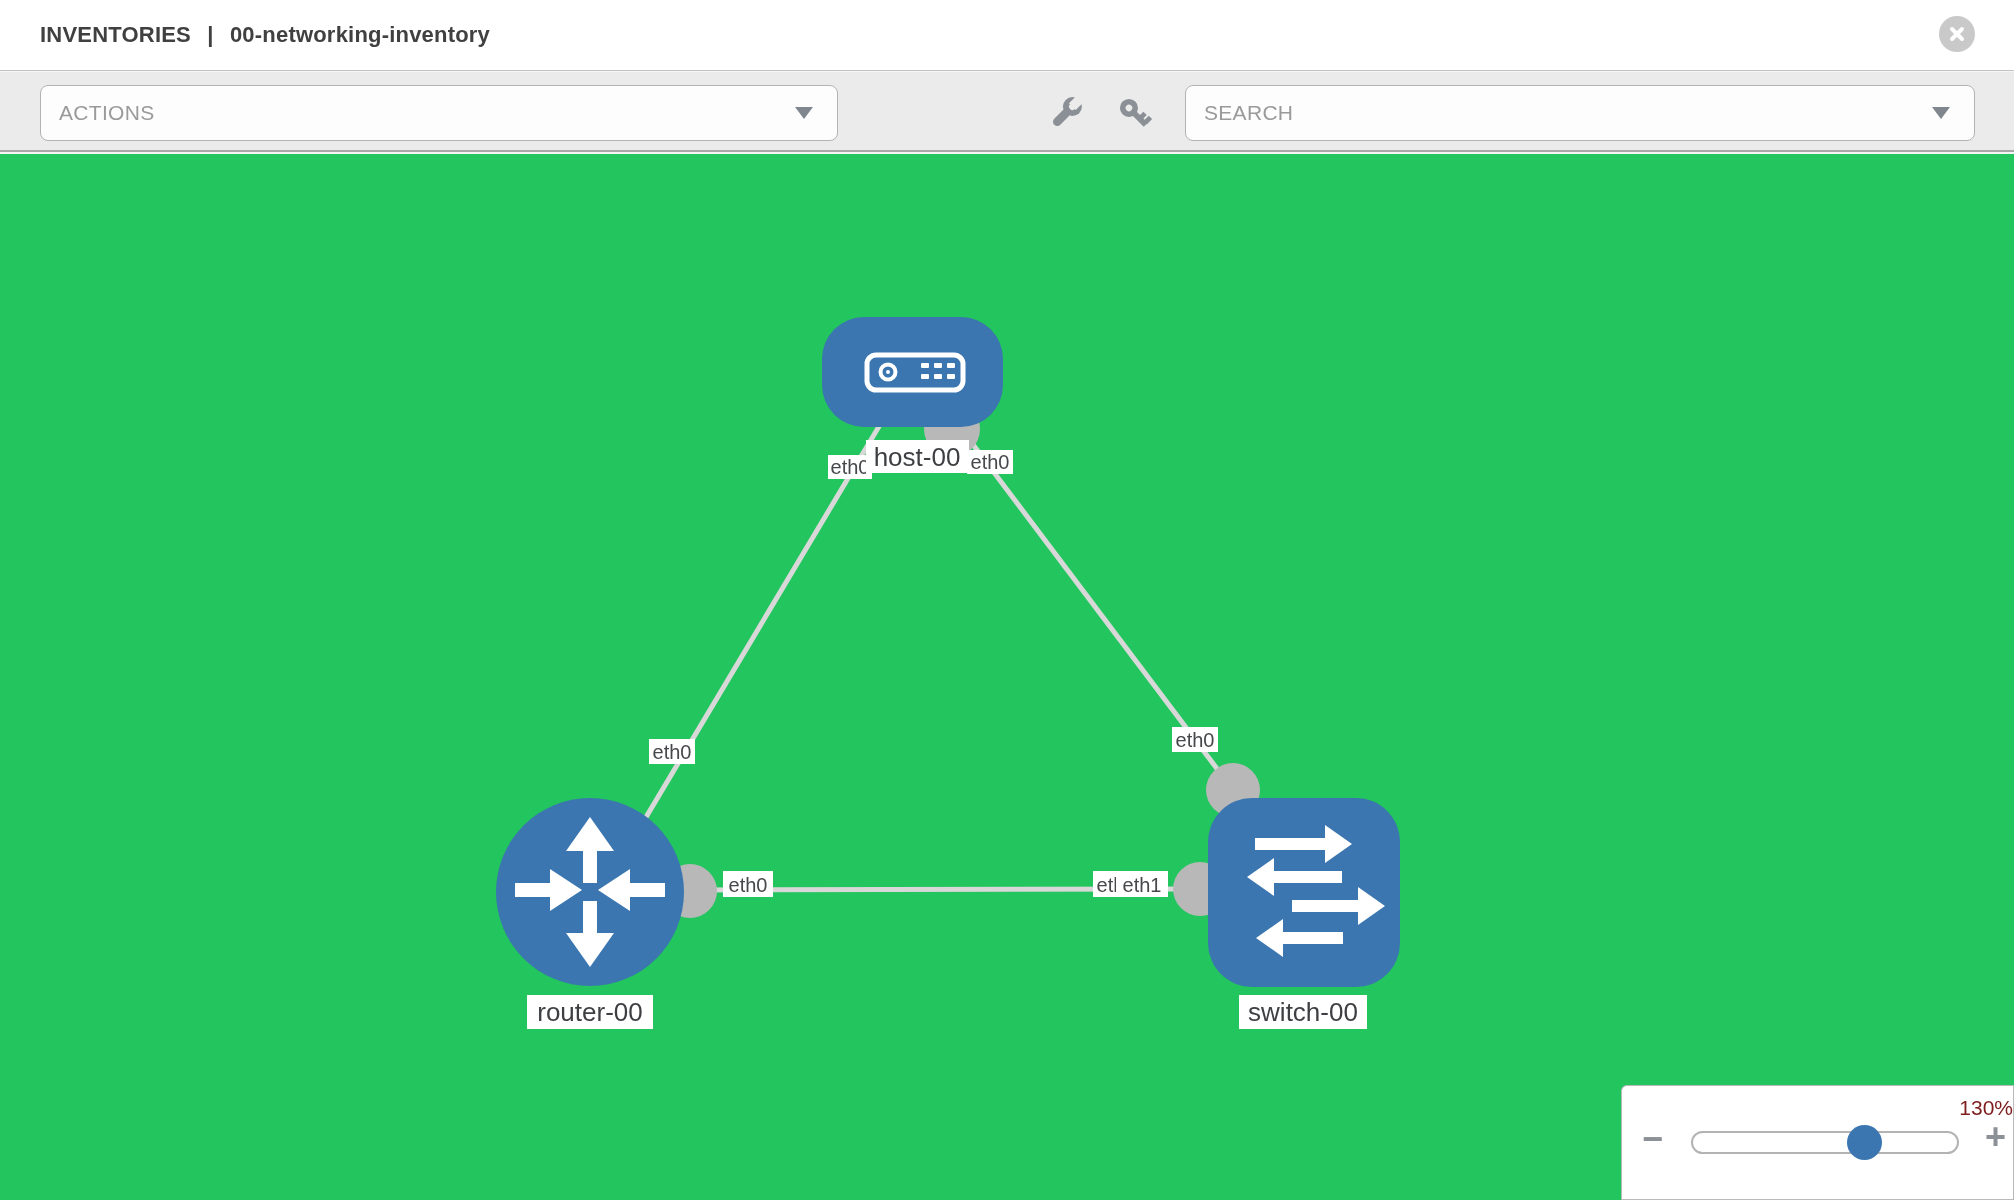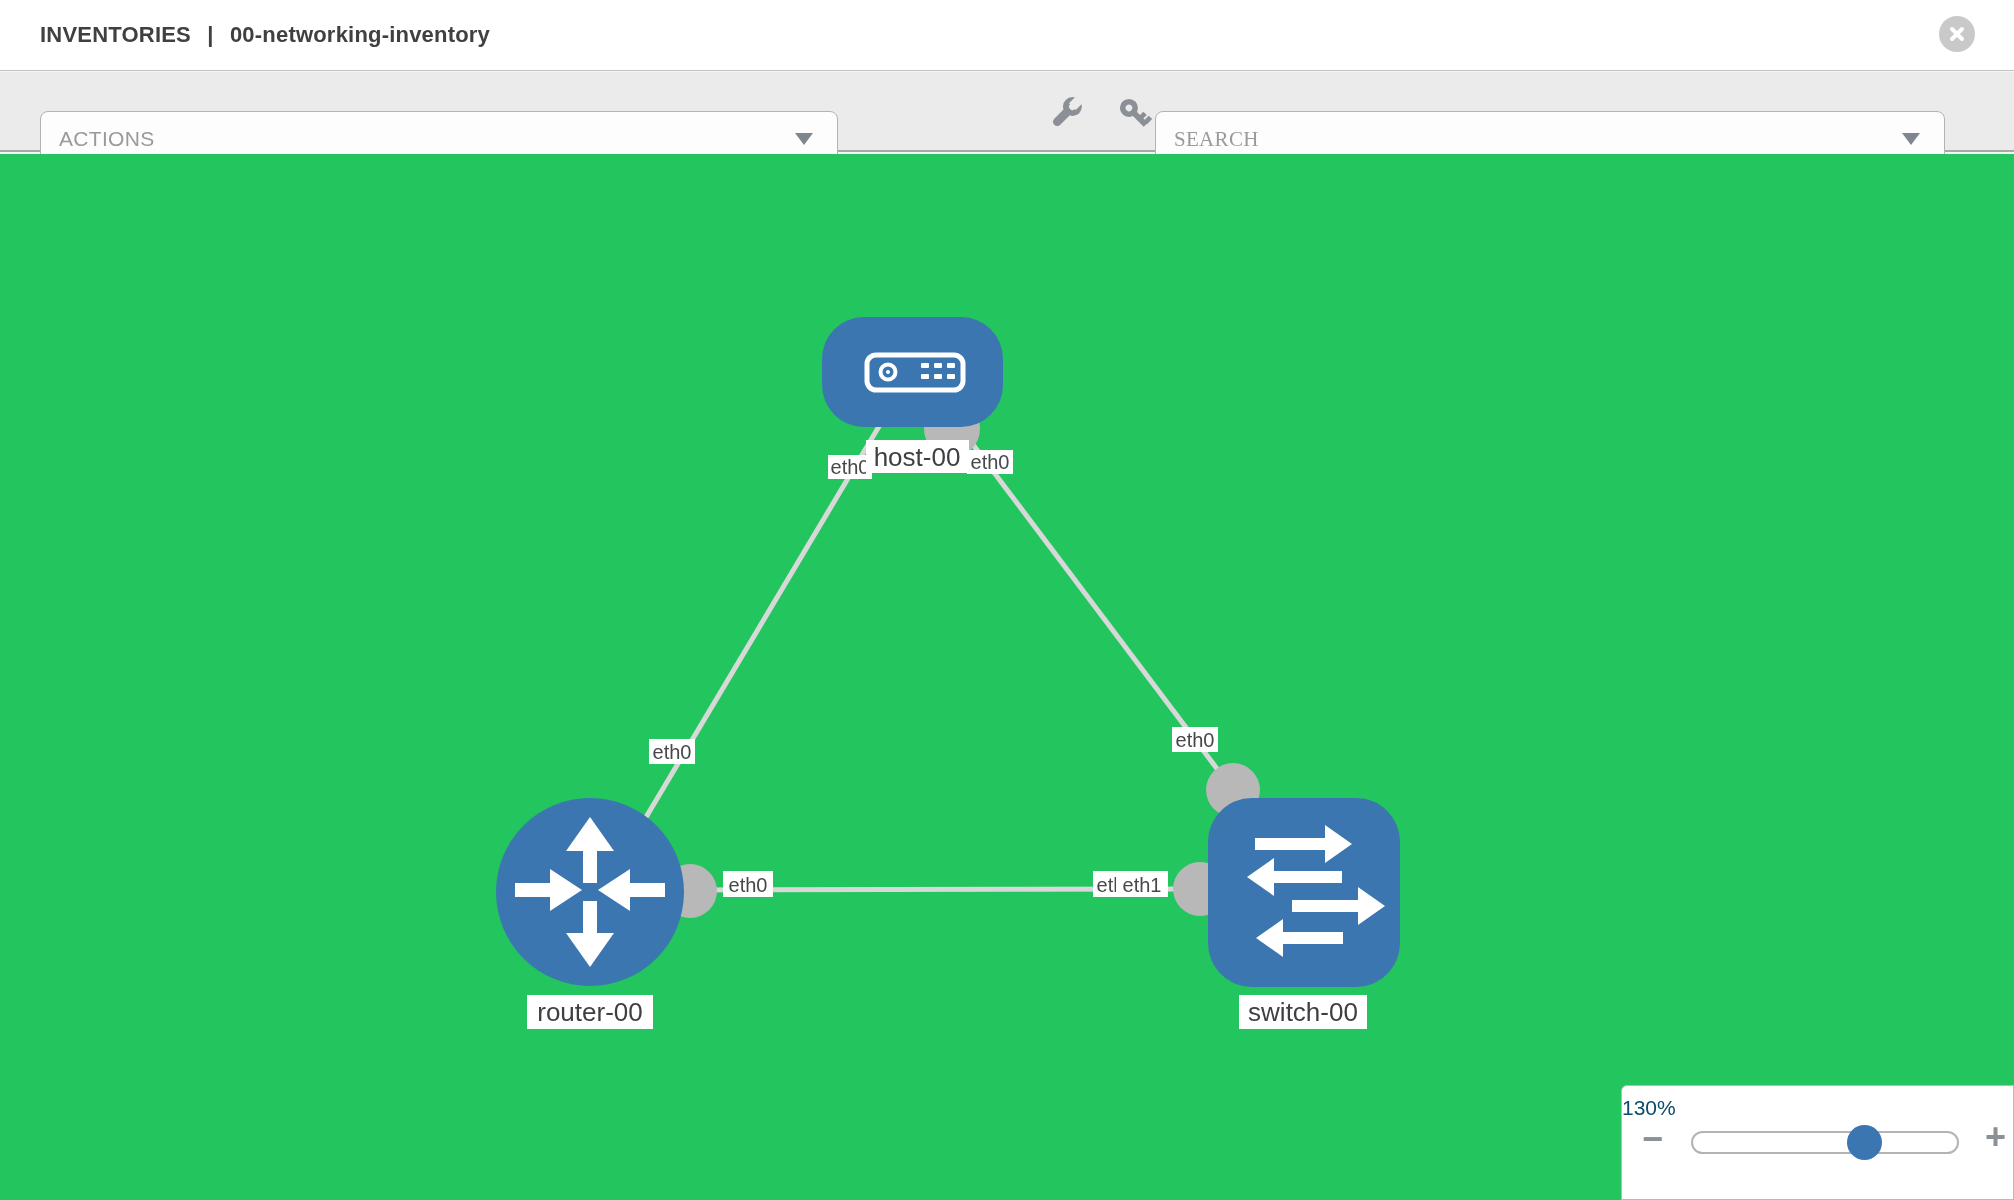--- a/index.html
+++ b/index.html
@@ -22,24 +22,24 @@
     display:flex; align-items:center; justify-content:center;
   }
   
   .tbar {
     position:absolute; top:72px; left:0; width:2014px; height:80px;
     background:#ebebeb; border-bottom:2px solid #a8a8a8;
   }
   .ddl {
     position:absolute; top:13px; height:56px; background:#fdfdfd;
     border:1px solid #b3b3b3; border-radius:8px;
-    display:flex; align-items:center; padding:0 24px 0 18px; cursor:pointer;margin-top:26px;
+    display:flex; align-items:center; padding:0 24px 0 18px; cursor:pointer;
   }
   .ddl-actions { left:40px;  width:798px; }
-  .ddl-search  { left:1155px; width:790px;font-family:Liberation Serif, serif; }
+  .ddl-search  { left:1185px; width:790px; }
   .ddl-label { font-size:21px; color:#9a9a9a; letter-spacing:.3px; flex:1; }
   .caret {
     width:0; height:0; border-left:9px solid transparent;
     border-right:9px solid transparent; border-top:12px solid #7f868d;
   }
   .tool-btn {
     position:absolute; top:20px; width:44px; height:44px; background:none;
     border:none; cursor:pointer; display:flex; align-items:center; justify-content:center;
   }
   .tool-wrench { left:1043px; }
@@ -51,22 +51,22 @@
   .connector { fill:#b8b8b8; }
   .node-shape { fill:#3b76b0; }
   .chip-bg { fill:#ffffff; }
   .if-label   { font-family:"Liberation Sans",sans-serif; font-size:20px; fill:#46484b; text-anchor:middle; }
   .node-label { font-family:"Liberation Sans",sans-serif; font-size:26px; fill:#3d3f42; text-anchor:middle; }
   
   .zoom-panel {
     position:absolute; left:1621px; top:1085px; width:393px; height:115px;
     background:#ffffff; border:1px solid #b9b9b9; border-radius:6px 0 0 0;
   }
-  .zoom-level { position:absolute; top:10px; left:0; width:100%; text-align:left;
-                font-size:21px; color:#0c4a6e; }
+  .zoom-level { position:absolute; top:10px; left:0; width:100%; text-align:right;
+                font-size:21px; color:#7f1d1d; }
   .zoom-minus, .zoom-plus {
     position:absolute; background:none; border:none; cursor:pointer;
     font-size:36px; font-weight:bold; color:#8b9197; line-height:30px;
     font-family:"Liberation Sans",sans-serif;
   }
   .zoom-minus { left:20px; top:38px; }
   .zoom-plus  { left:363px; top:36px; }
   .zoom-track {
     position:absolute; left:69px; top:45px; width:268px; height:23px;
     background:#ffffff; border:2px solid #b3b3b3; border-radius:13px; cursor:pointer;

